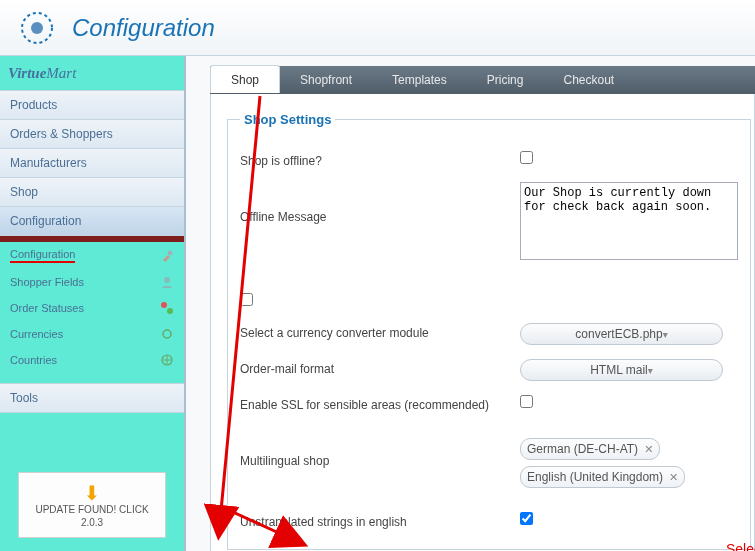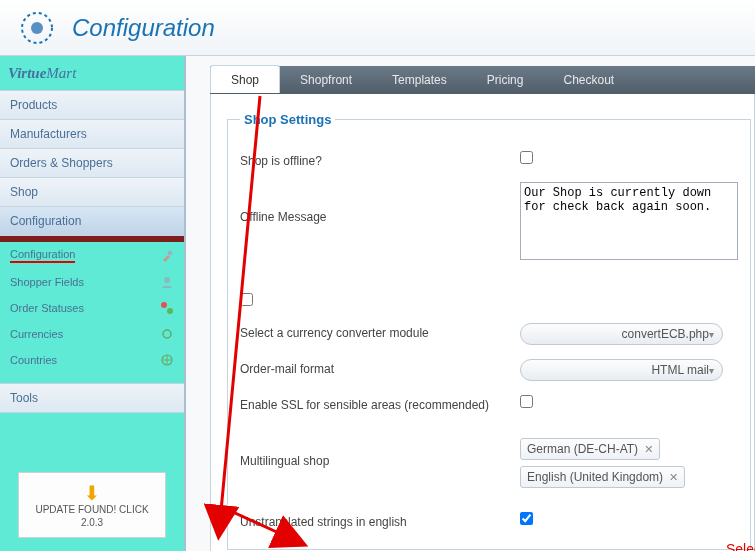--- a/index.html
+++ b/index.html
@@ -25,23 +25,23 @@
 .tabbar{display:flex;background:linear-gradient(#6b7a87,#4f5d69);height:28px;margin:10px 0 0 24px}
 .tab{padding:0 20px;display:flex;align-items:center;color:#e8e8e8;font-size:12px;cursor:pointer}
 .tab.active{background:#fff;color:#333;border:1px solid #c5d5e0;border-bottom:none;border-radius:3px 3px 0 0;position:relative;top:-1px}
 .panel{margin:0 0 0 24px;border:1px solid #c5d5e0;border-top:none;background:#fff;padding:18px 16px 40px;height:460px;overflow:hidden}
 fieldset{border:1px solid #c5d5e0;padding:10px 12px 20px;margin:0}
 legend{color:#1a73b5;font-weight:bold;font-size:13px;padding:0 4px}
 .row{display:flex;align-items:flex-start;margin-top:14px}
 .row .lbl{width:280px;color:#444;font-size:12px;padding-top:3px}
 .row .ctl{flex:1}
 textarea.offline{width:210px;height:70px;font-family:'Courier New',monospace;font-size:12px;border:1px solid #aab;padding:3px;resize:none}
-.select-like{display:inline-flex;align-items:center;justify-content:flex-end;border:1px solid #c0c8d0;background:linear-gradient(#fdfdfd,#e8edf2);border-radius:11px;padding:3px 8px;min-width:185px;font-size:12px;color:#555}
+.select-like{display:inline-flex;align-items:center;justify-content:center;border:1px solid #c0c8d0;background:linear-gradient(#fdfdfd,#e8edf2);border-radius:11px;padding:3px 8px;min-width:185px;font-size:12px;color:#555}
 .select-like .chev{color:#888;font-size:10px}
-.tag{display:inline-flex;align-items:center;border:1px solid #c0c8d0;background:linear-gradient(#fdfdfd,#eef2f6);border-radius:3px;padding:3px 6px;margin:2px 2px 4px 0;font-size:12px;color:#555}
+.tag{display:inline-flex;align-items:center;border:1px solid #c0c8d0;background:linear-gradient(#fdfdfd,#eef2f6);border-radius:10px;padding:3px 6px;margin:2px 2px 4px 0;font-size:12px;color:#555}
 .tag .x{margin-left:6px;color:#888;cursor:pointer;font-size:11px}
 .annot{position:absolute;color:#e30000;font-size:14px;font-family:Arial;pointer-events:none}
 .anno-text{left:540px;top:485px;width:170px;line-height:1.25}
 svg.anno{position:absolute;left:0;top:0;pointer-events:none}
 input[type=checkbox]{margin:0}
 </style>
 </head>
 <body>
 
 <div class="header">
@@ -54,22 +54,22 @@
   <h1>Configuration</h1>
 </div>
 
 <div class="layout">
   <div class="sidebar">
     <div class="brand">
       <span class="brand-text"><b>Virtue</b><span>Mart</span></span>
     </div>
     <div class="side-section">
       <div class="side-h">Products</div>
+      <div class="side-h">Orders &amp; Shoppers</div>
       <div class="side-h">Manufacturers</div>
-      <div class="side-h">Orders &amp; Shoppers</div>
       <div class="side-h">Shop</div>
       <div class="side-h active">Configuration</div>
     </div>
     <div class="sub">
       <div class="sub-item selected">
         <span>Configuration</span>
         <span class="sub-icon"><svg width="14" height="14" viewBox="0 0 14 14">
               <path d="M3 11l5-5 2 2-5 5z" fill="#c98"></path>
               <circle cx="10" cy="4" r="2.2" fill="#aab"></circle>
             </svg></span>

